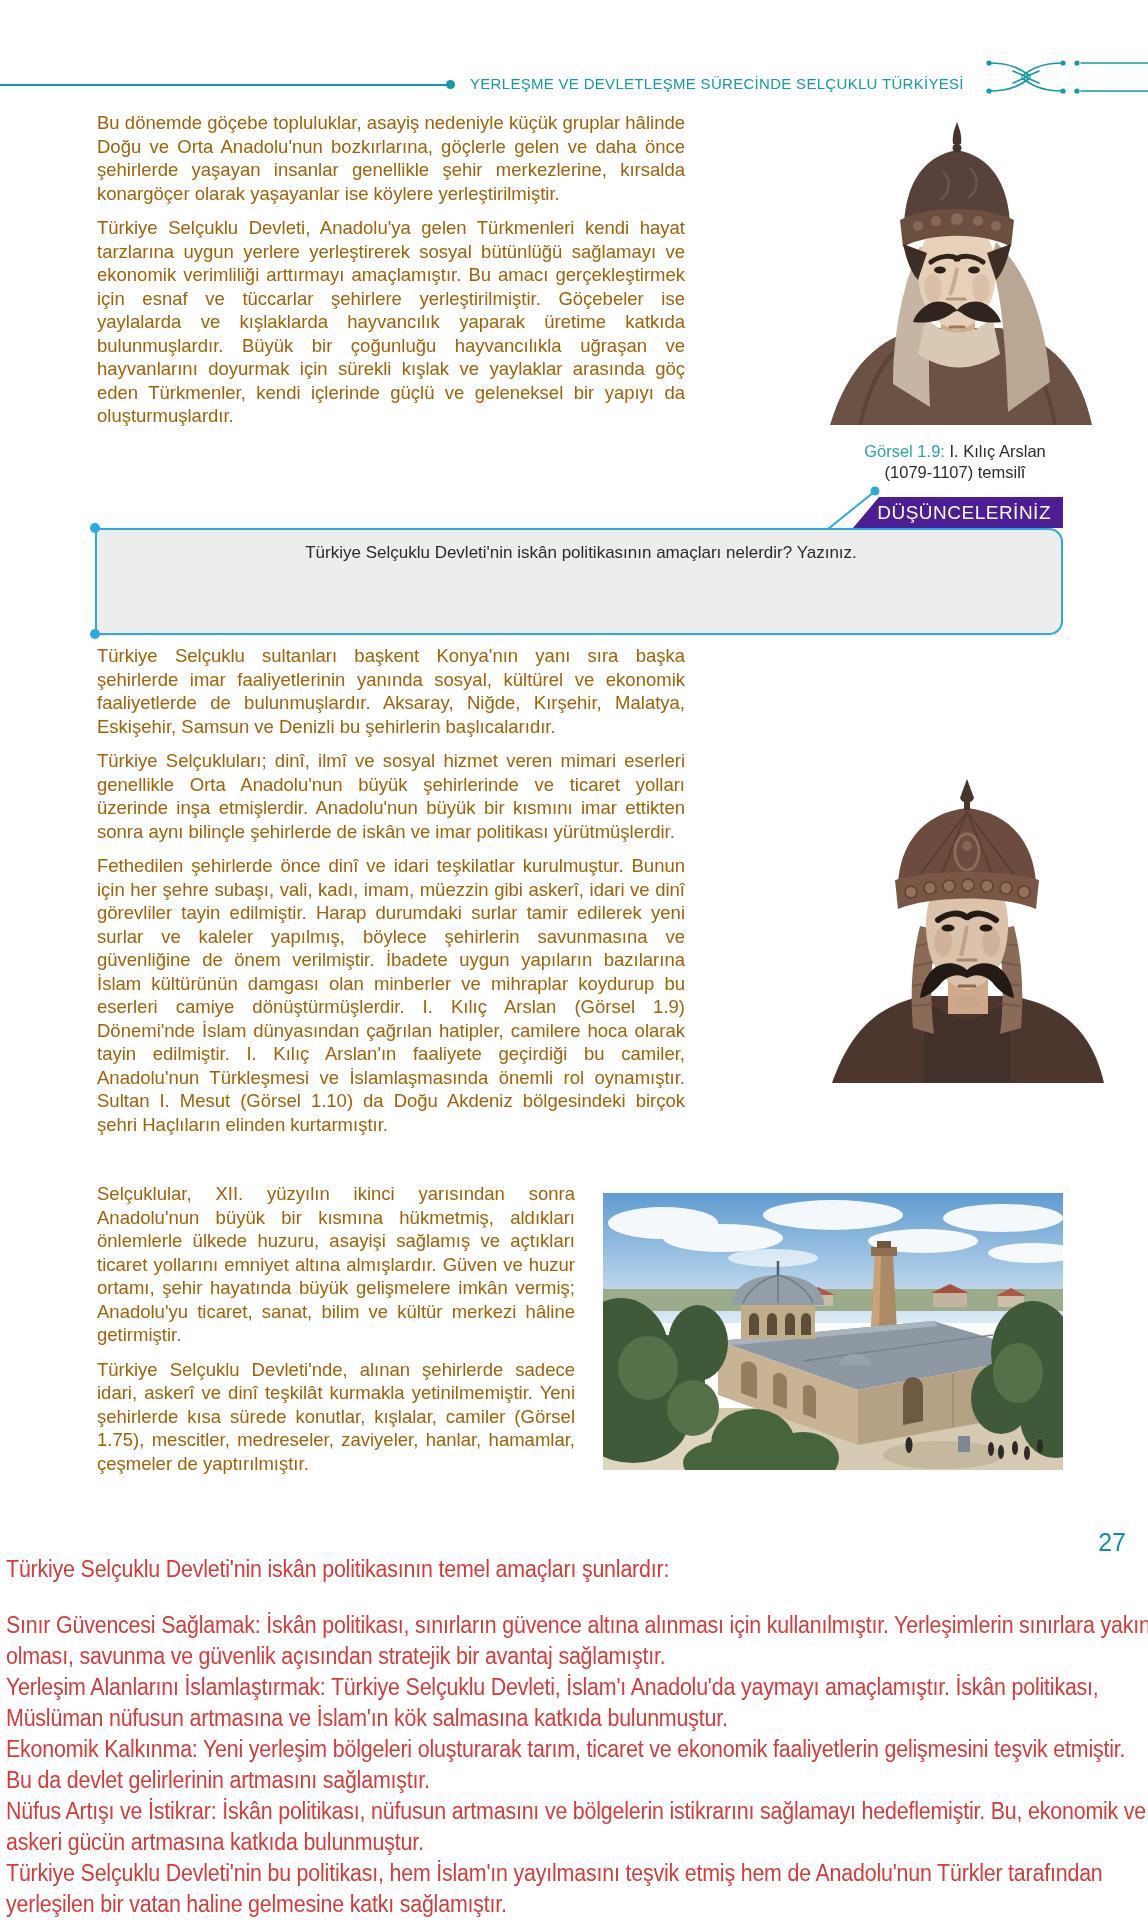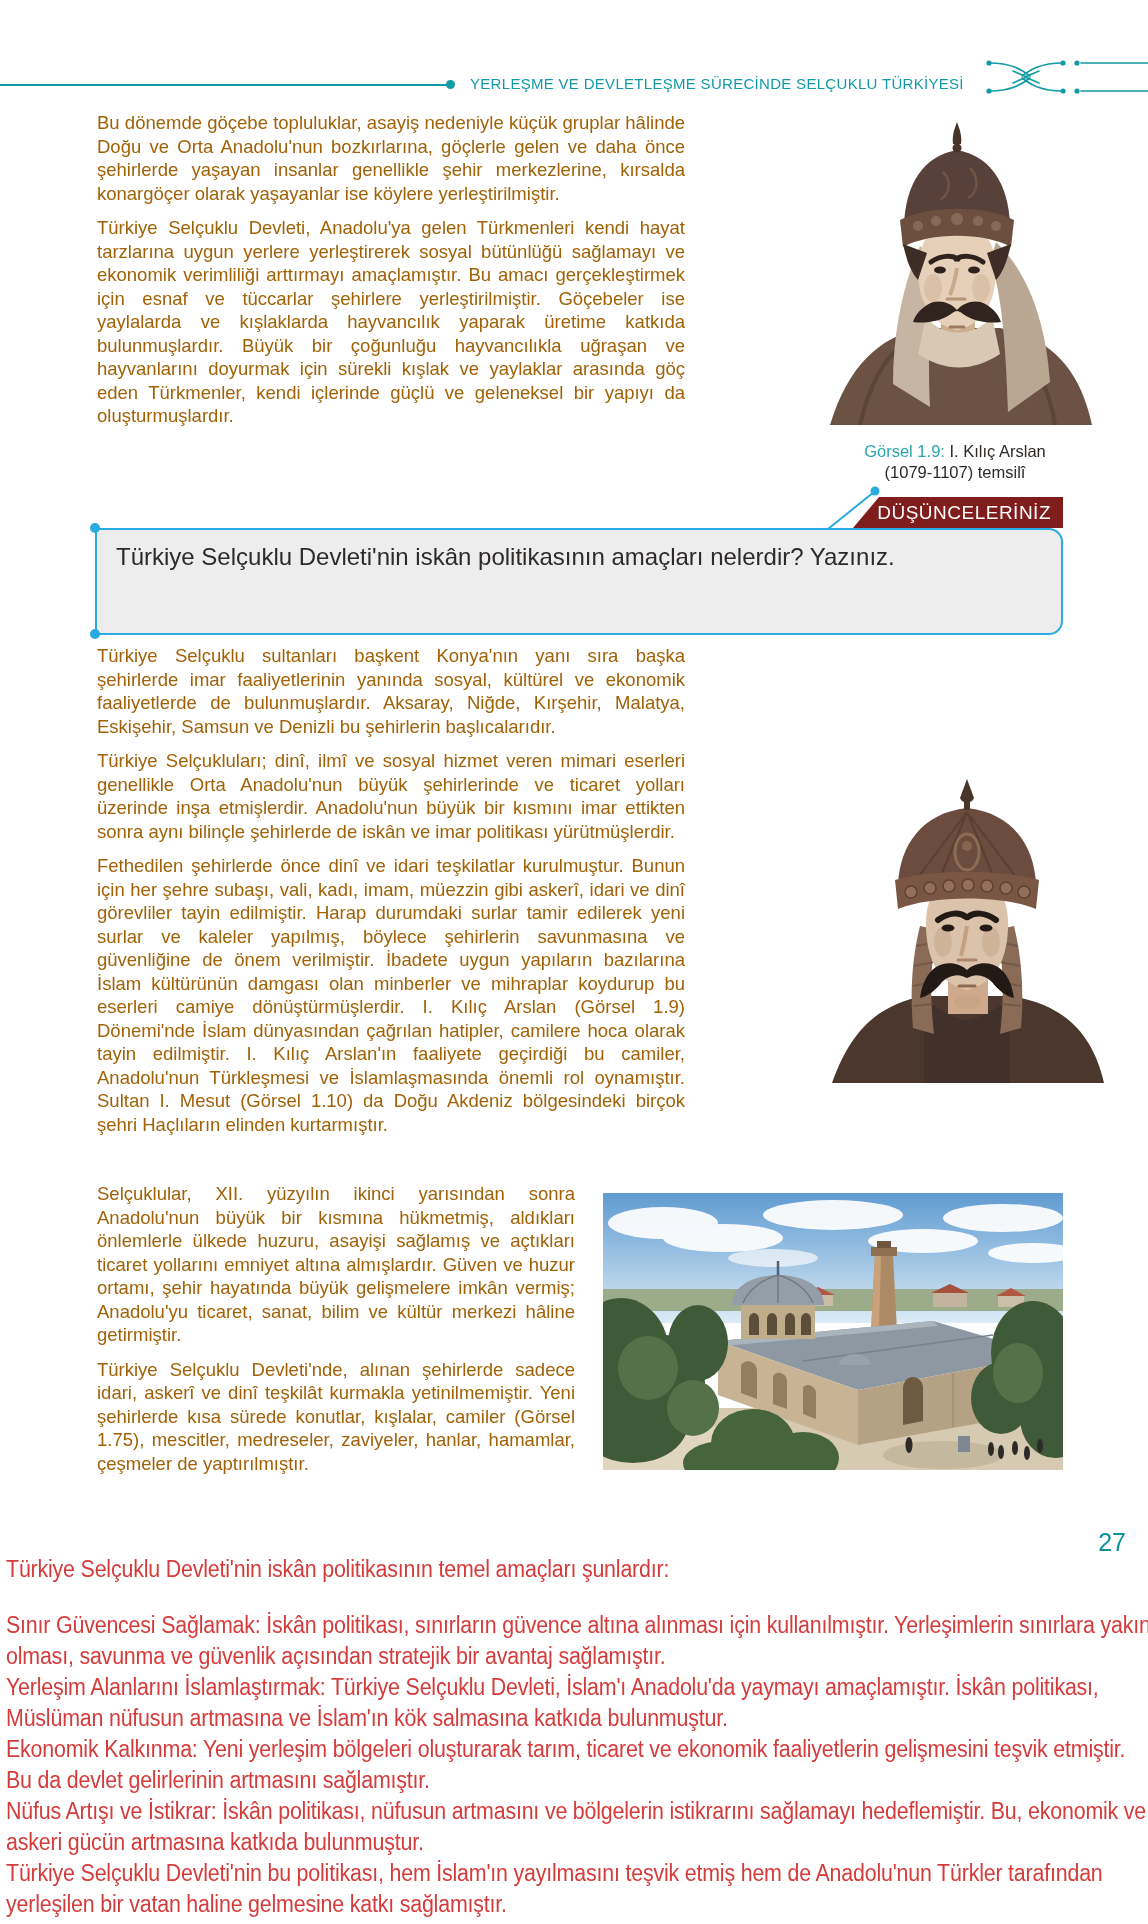--- a/index.html
+++ b/index.html
@@ -25,26 +25,26 @@
   
   .thought-box {
     position:absolute; left:95px; top:528px; width:968px; height:107px;
     background:#ededee; border:2px solid #29abe2; border-radius:0 14px 14px 0;
   }
   .corner-dot { position:absolute; width:10px; height:10px; border-radius:50%; background:#29abe2; }
   .dot-tl { left:90px; top:523px; }
   .dot-bl { left:90px; top:629px; }
   .thought-tab {
     position:absolute; left:853px; top:497px; width:210px; height:31px;
-    background:#7f1d1d; color:#ffffff; font-size:19px; line-height:31px;
+    background:#4c1d95; color:#ffffff; font-size:19px; line-height:31px;
     text-align:right; padding-right:12px; letter-spacing:.5px;
     clip-path:polygon(26px 0, 100% 0, 100% 100%, 0 100%);
   }
   .thought-diag { position:absolute; left:812px; top:485px; }
-  .thought-question { position:absolute; left:116px; top:543px; width:930px; font-size:24px; color:#2d2a28; }
+  .thought-question { position:absolute; left:116px; top:543px; width:930px; font-size:17px; color:#2d2a28;text-align:center; }
   
   .figure { position:absolute; }
   .caption { position:absolute; text-align:center; font-size:16.5px; line-height:21px; color:#2d2a28; }
   .cap-label { color:#2aa6a8; }
   
   .page-num { position:absolute; left:1066px; top:1528px; width:60px; text-align:right;
               font-size:25px; font-weight:normal; color:#0b929e; }
   
   .notes {
     position:absolute; left:6px; top:1554px; width:1232px;

